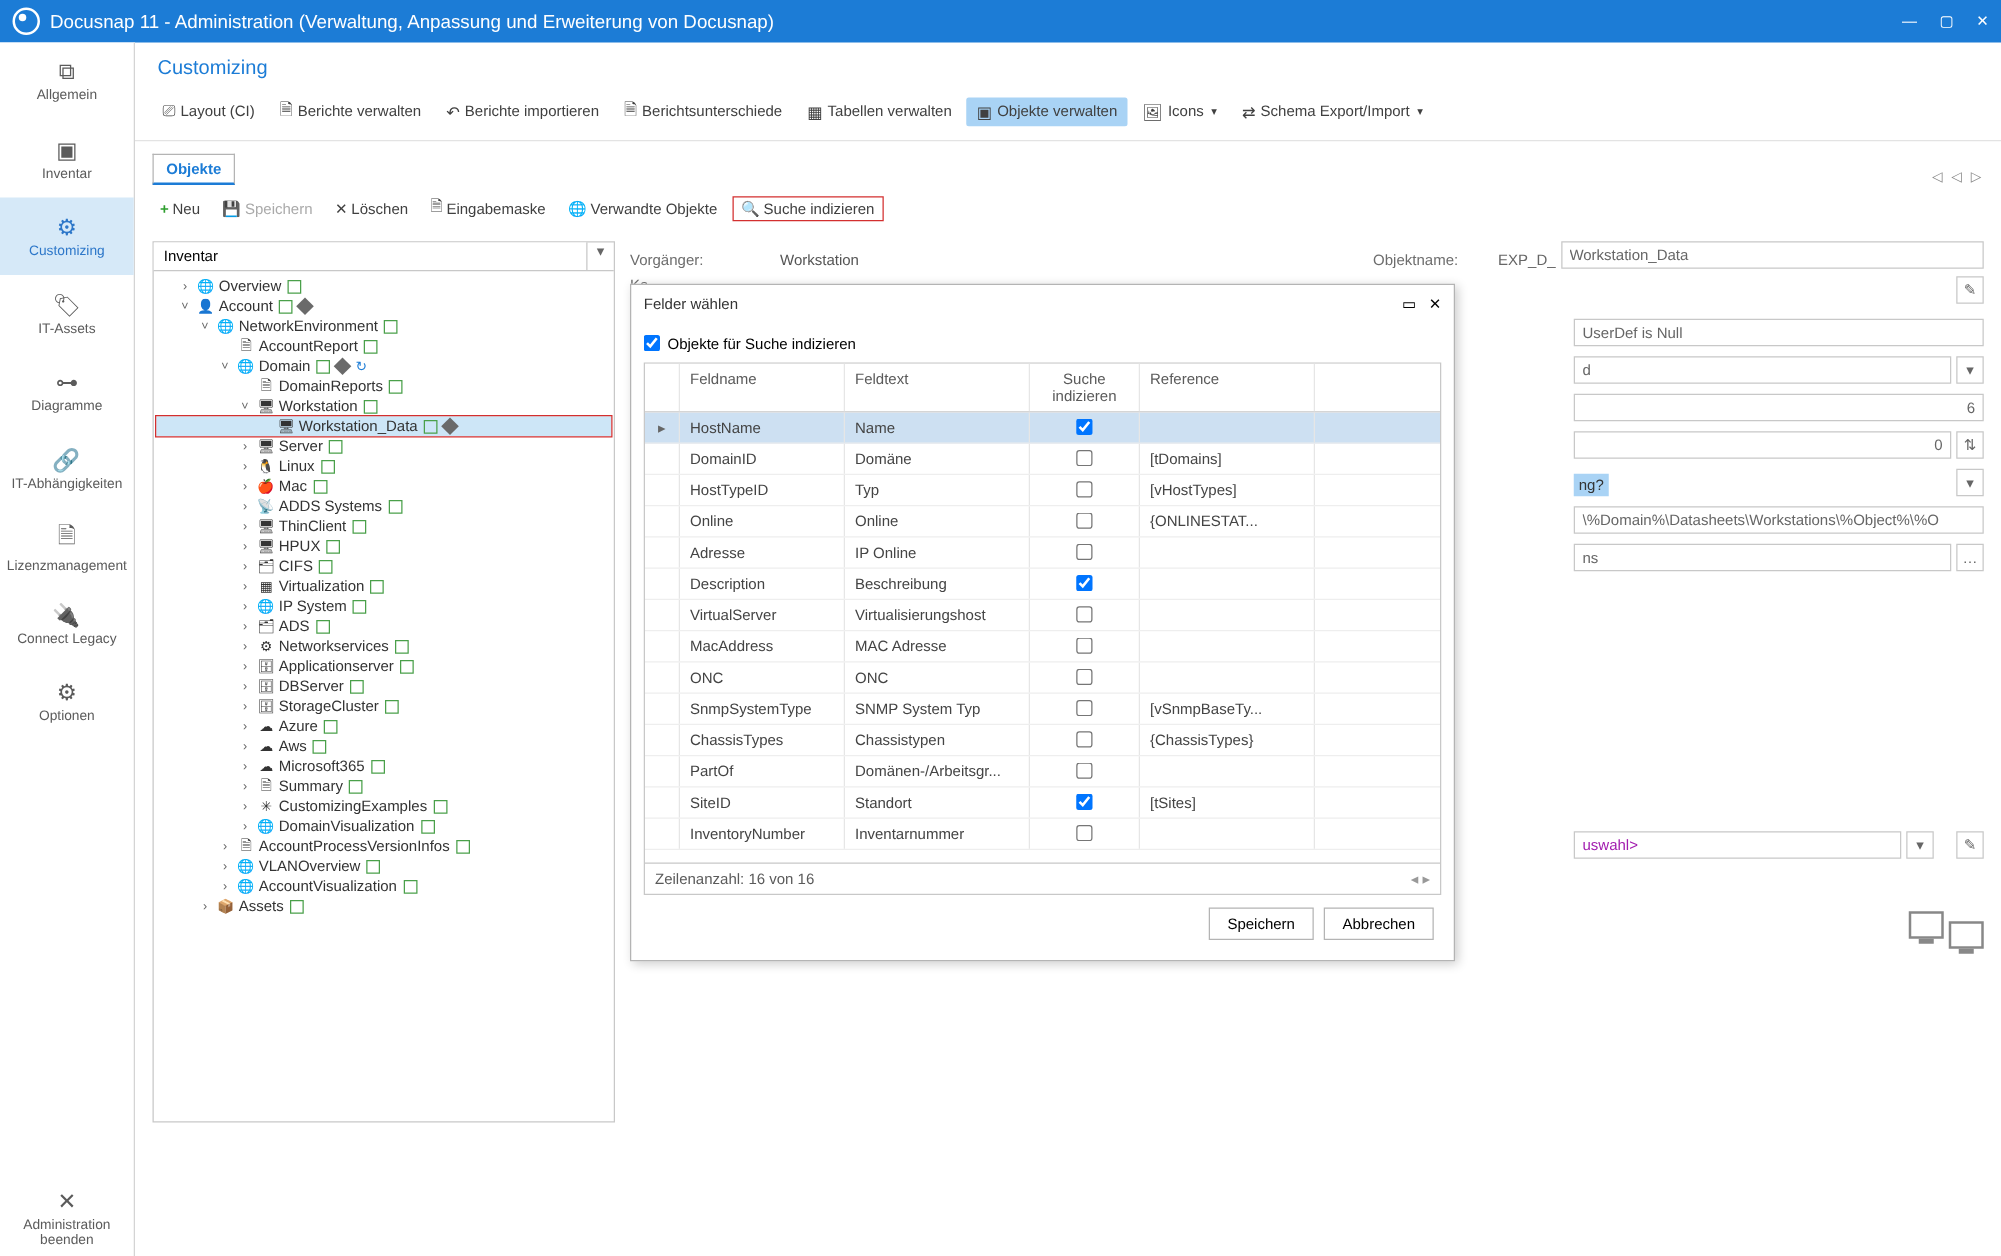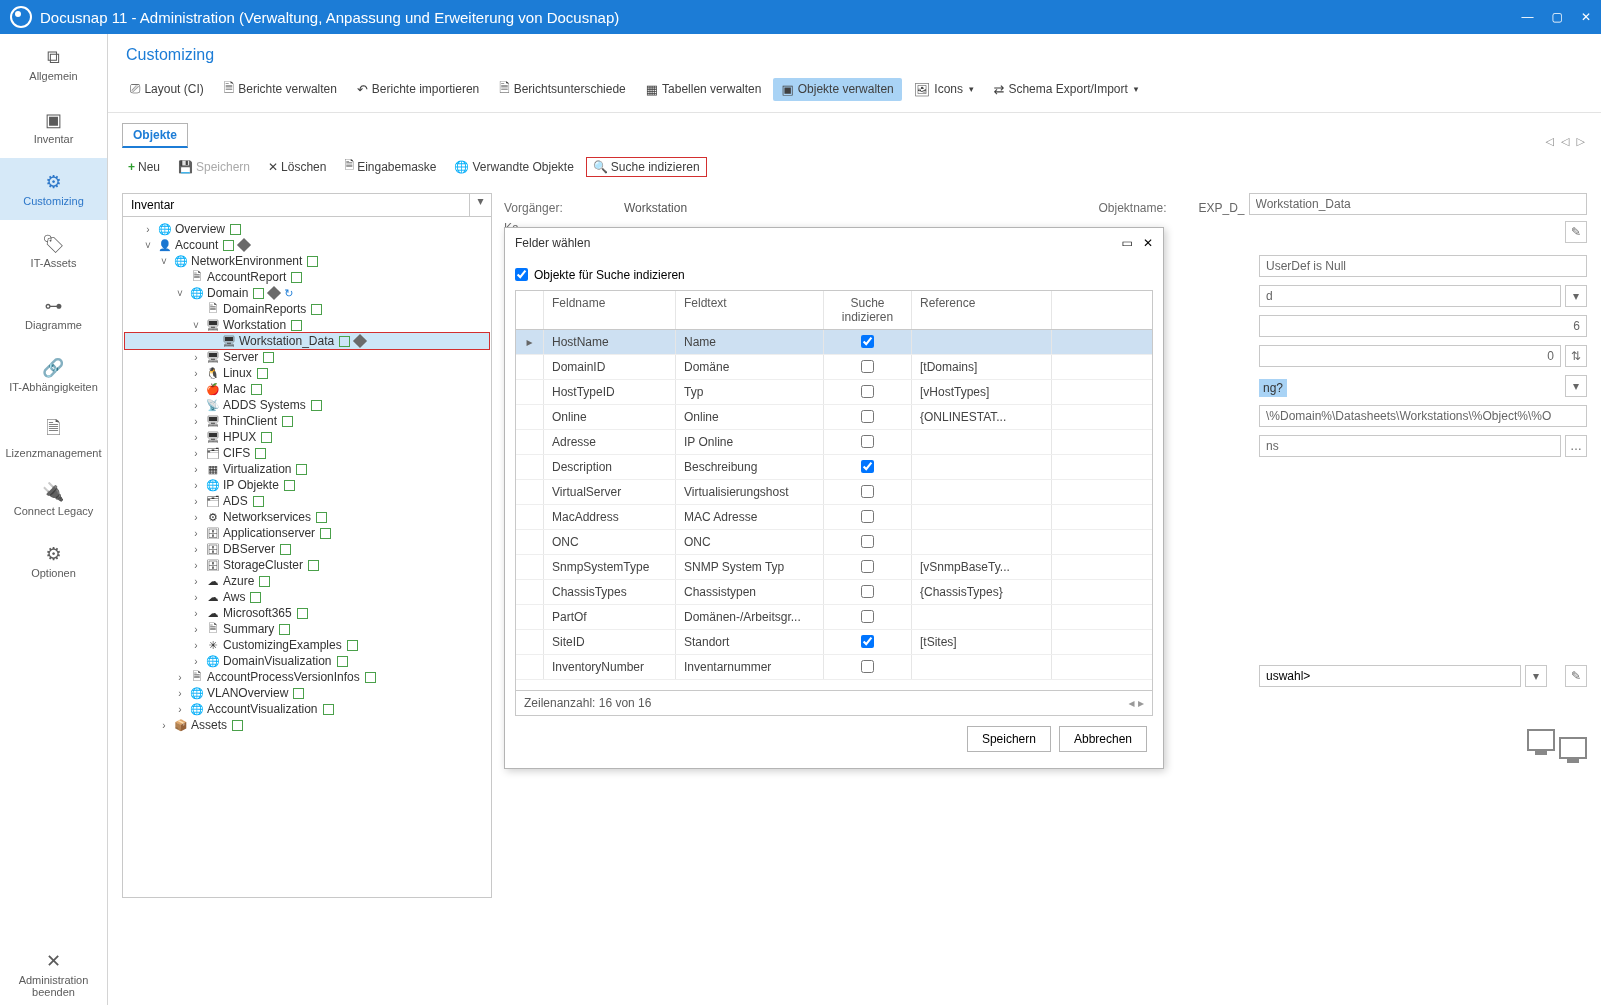--- a/index.html
+++ b/index.html
@@ -336,21 +336,21 @@
             </div>
             <div class="tn" style="padding-left: 64px;">
               <span class="ar">›</span>
     <span class="ti">▦</span>
     <span>Virtualization</span>
     <span class="badge"></span>
             </div>
             <div class="tn" style="padding-left: 64px;">
               <span class="ar">›</span>
     <span class="ti">🌐</span>
-    <span>IP Objekte</span>
+    <span>IP System</span>
     <span class="badge"></span>
             </div>
             <div class="tn" style="padding-left: 64px;">
               <span class="ar">›</span>
     <span class="ti">🗂</span>
     <span>ADS</span>
     <span class="badge"></span>
             </div>
             <div class="tn" style="padding-left: 64px;">
               <span class="ar">›</span>
@@ -473,21 +473,21 @@
       </div>
       <div class="form-row" style="position:absolute; right:0; top:212px; width:328px;">
         <input value="\%Domain%\Datasheets\Workstations\%Object%\%O" style="">
       </div>
       <div class="form-row" style="position:absolute; right:0; top:242px; width:328px;">
         <input value="ns" style="">
         <div class="edit-btn">…</div>
       </div>
 
       <div class="form-row" style="position:absolute; right:40px; top:472px; width:288px;">
-        <div class="field" style="color:#000000"><span>uswahl&gt;</span></div>
+        <div class="field" style="color:#a21caf"><span>uswahl&gt;</span></div>
         <div class="edit-btn">▾</div>
       </div>
       <div class="edit-btn" style="position:absolute; right:0; top:472px;">✎</div>
       <div class="edit-btn" style="position:absolute; right:0; top:28px;">✎</div>
 
       <div class="side-icons">
         <div class="mon-icon"></div>
         <div class="mon-icon" style="transform:translateY(8px)"></div>
       </div>
 

